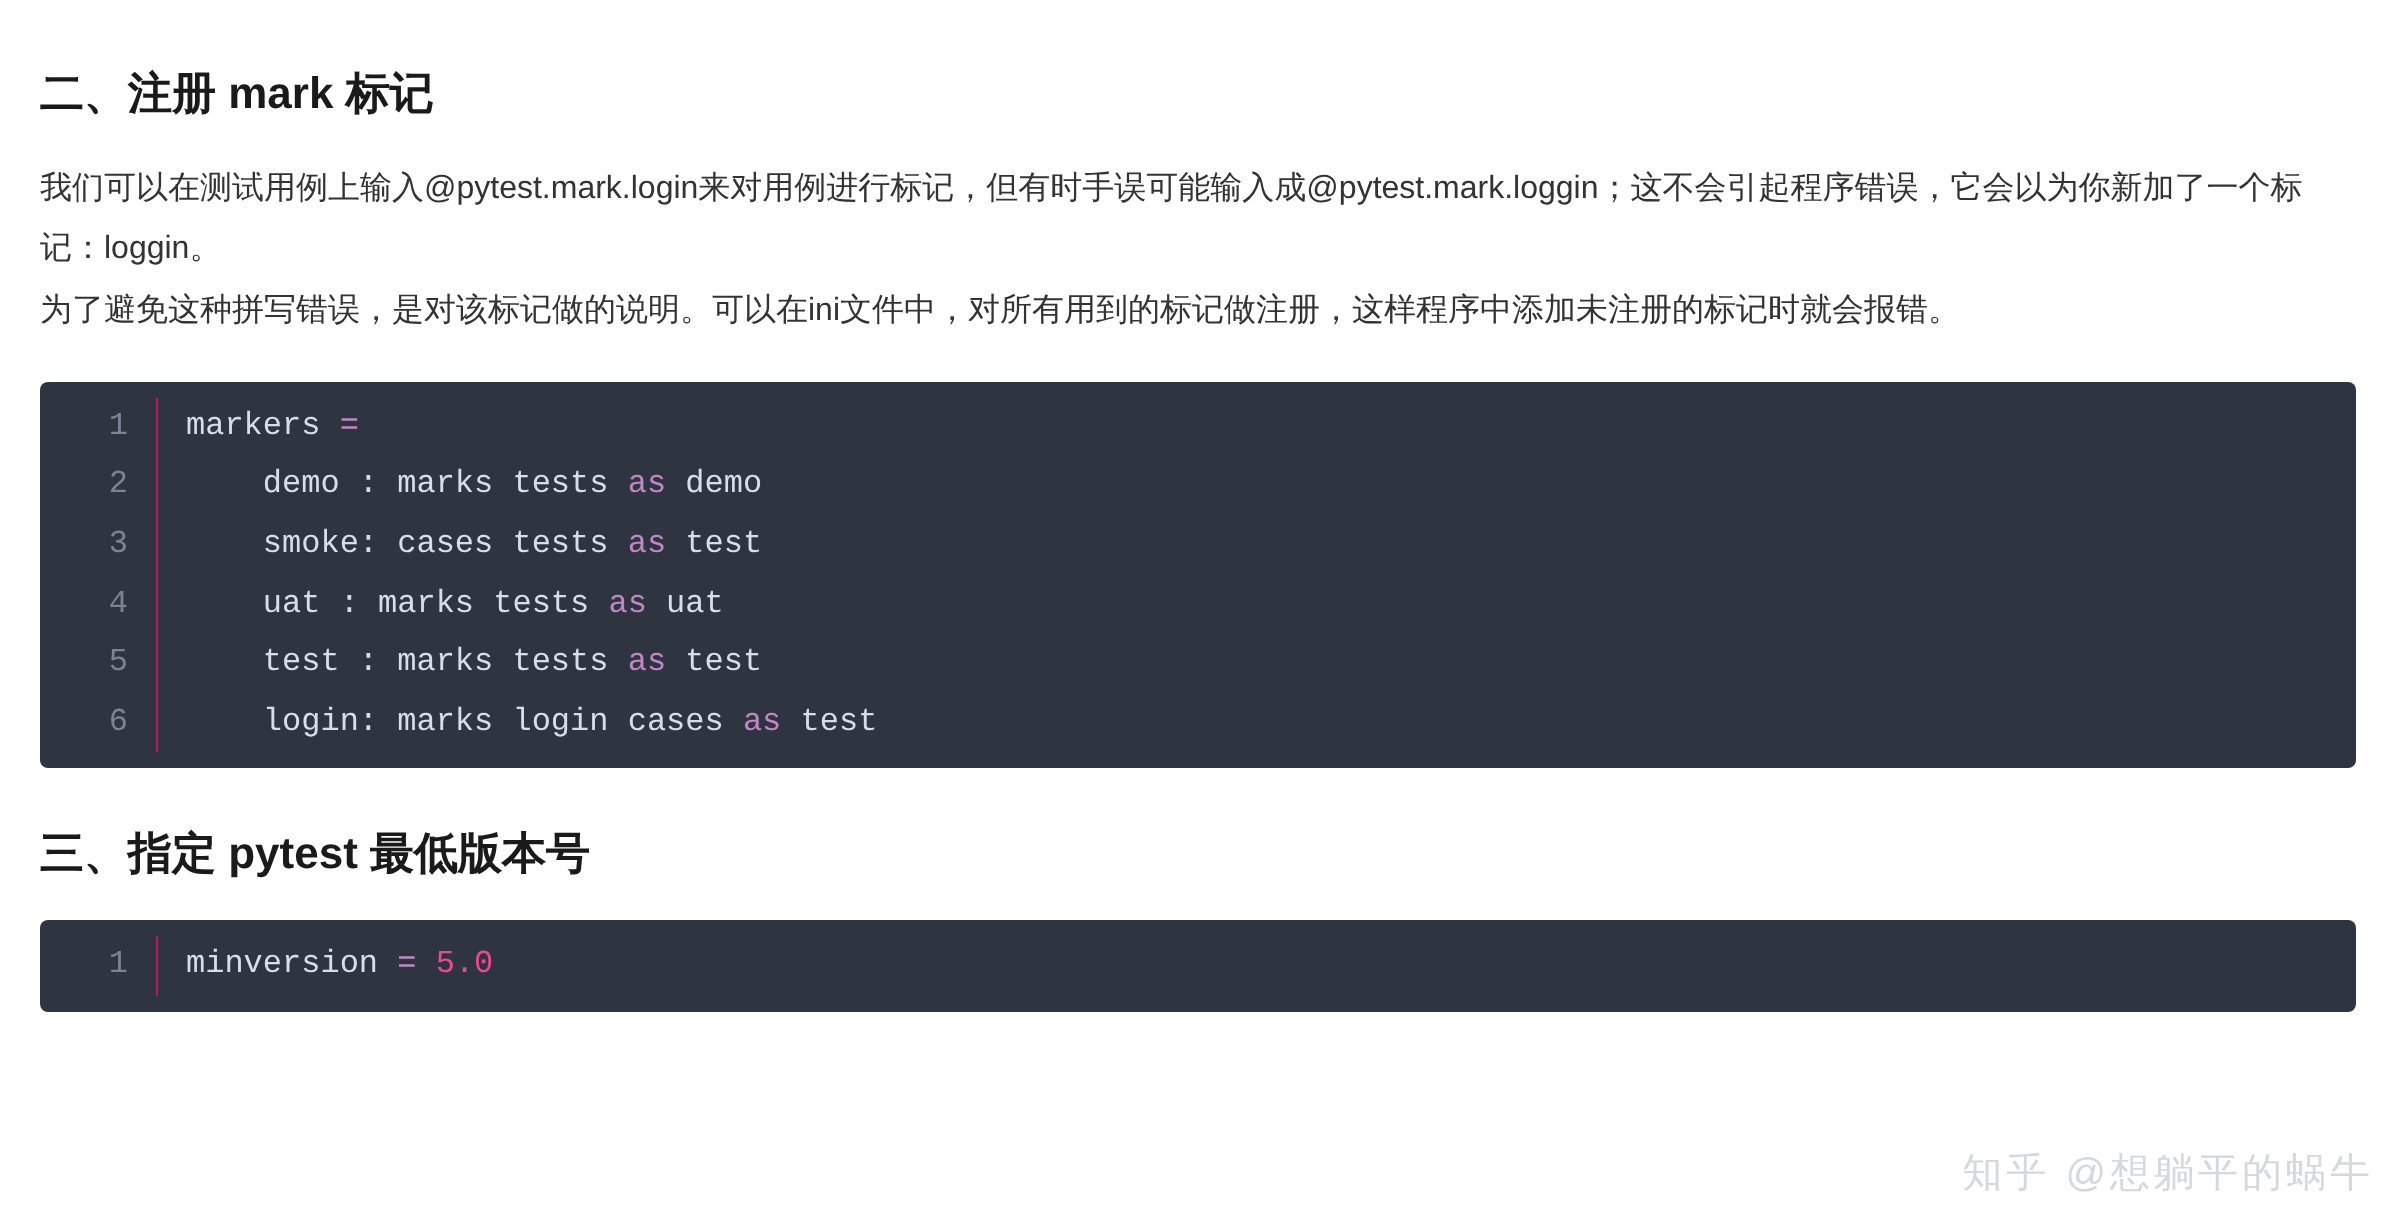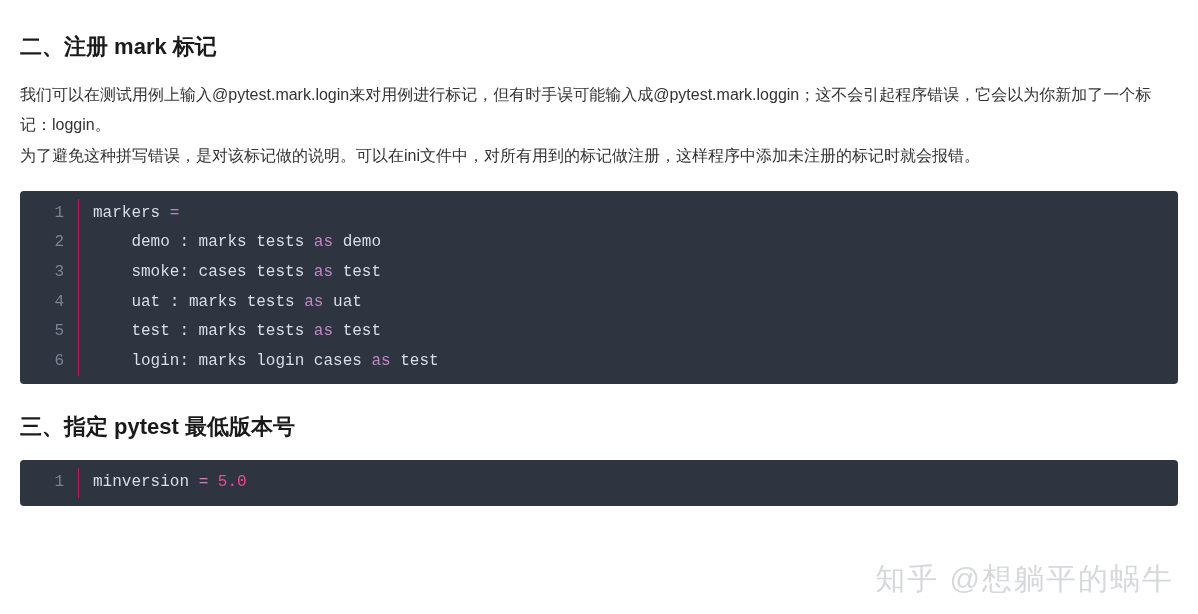--- a/index.html
+++ b/index.html
@@ -54,24 +54,24 @@
     padding-left: 14px;
     color: #d8dee9;
     flex: 1;
   }
   .tok-op { color: #c087c4; }
   .tok-kw { color: #c087c4; }
   .tok-txt { color: #d8dee9; }
   .tok-num { color: #ec4899; }
   .watermark {
     position: fixed;
-    right: 24px;
+    right: 11px;
     bottom: 14px;
     color: #d6d8db;
-    font-size: 30px;
+    font-size: 20px;
     letter-spacing: 2px;
     font-weight: 400;
     pointer-events: none;
     z-index: 10;
     margin-top: 44px;
   }
 </style>
 </head>
 <body>
 

